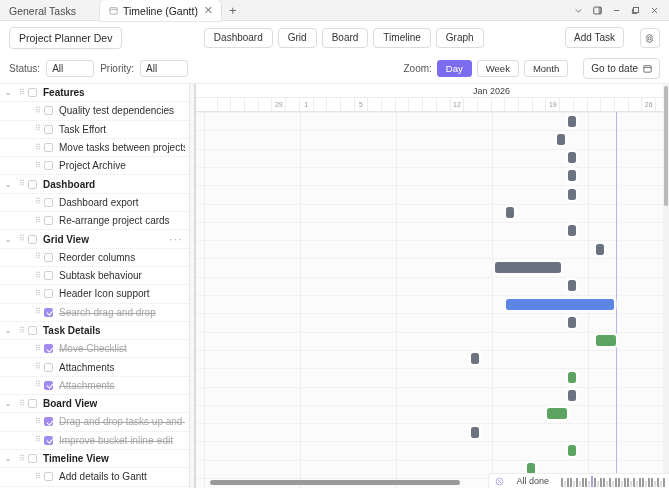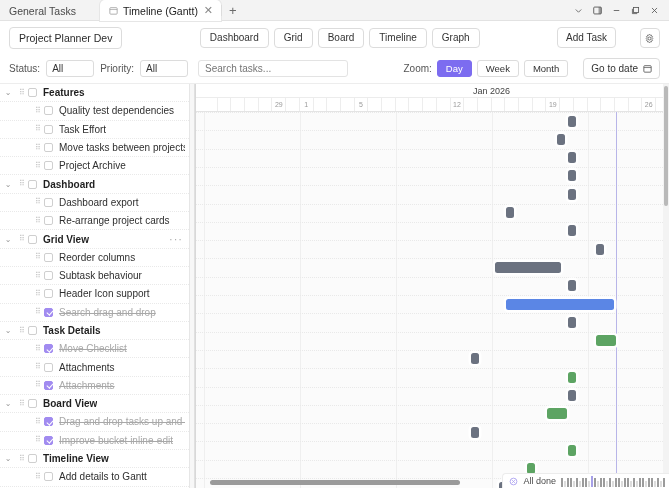--- a/index.html
+++ b/index.html
@@ -66,21 +66,21 @@
   .viewtabs { display: flex; gap: 5px; margin: 0 auto; }
   .vt {
     border: 1px solid #dcdcdc;
     border-radius: 4px;
     background: #fff;
     padding: 4px 9px;
     font-size: 10px;
     color: #333;
     line-height: 1;
   }
-  .appbar-right { display: flex; align-items: flex-end; gap: 24px; }
+  .appbar-right { display: flex; align-items: flex-end; gap: 16px; }
   .btn-addtask {
     border: 1px solid #dcdcdc; border-radius: 4px; background: #fff;
     padding: 4px 8px; font-size: 10px; color: #333;
   }
   .btn-gear {
     border: 1px solid #dcdcdc; border-radius: 4px; background: #fff;
     width: 20px; height: 20px; display: flex; align-items: center; justify-content: center;
   }
 
   
@@ -201,21 +201,21 @@
   }
   .vscroll .thumb { position: absolute; left: 1px; width: 4px; top: 2px; height: 120px; background: #b9b9b9; border-radius: 2px; }
   .hscroll {
     position: absolute; left: 0; right: 0; bottom: 2px; height: 6px;
   }
   .hscroll .thumb { position: absolute; left: 14px; width: 250px; height: 5px; background: #9a9a9a; border-radius: 3px; }
 
   
   .statusbar {
     position: absolute; right: 0; bottom: 0;
-    height: 15px; display: flex; align-items: center; gap: 5px;
+    height: 15px; display: flex; align-items: center; gap: 12px;
     background: #fff; border: 1px solid #ececec; border-right: none; border-bottom: none;
     border-top-left-radius: 4px;
     padding: 0 4px 0 6px;
   }
   .sb-ico { width: 9px; height: 9px; flex: 0 0 auto; }
   .sb-text { font-size: 9px; color: #4a4a4a; white-space: nowrap; }
   .minimap { display: flex; align-items: flex-end; gap: 1px; height: 11px; }
   .mm-tick { width: 2px; background: #dcdcdc; }
   .mm-tick.dark { background: #9b9b9b; }
   .mm-tick.accent { background: #a6a0e8; }
@@ -295,21 +295,20 @@
   </div>
 </div>
 
 <div class="filterbar">
   <span class="flabel">Status:</span>
   <div class="fselect">All</div>
 
   <span class="flabel">Priority:</span>
   <div class="fselect">All</div>
 
-  <input class="fsearch" placeholder="Search tasks..." style="">
 
   <div class="zoomgrp">
     <span class="zlabel">Zoom:</span>
     <div class="zbtn active">Day</div>
     <div class="zbtn">Week</div>
     <div class="zbtn">Month</div>
 
     <div class="btn-gotodate">
       <span>Go to date</span>
       <svg width="9" height="9" viewBox="0 0 16 16">

